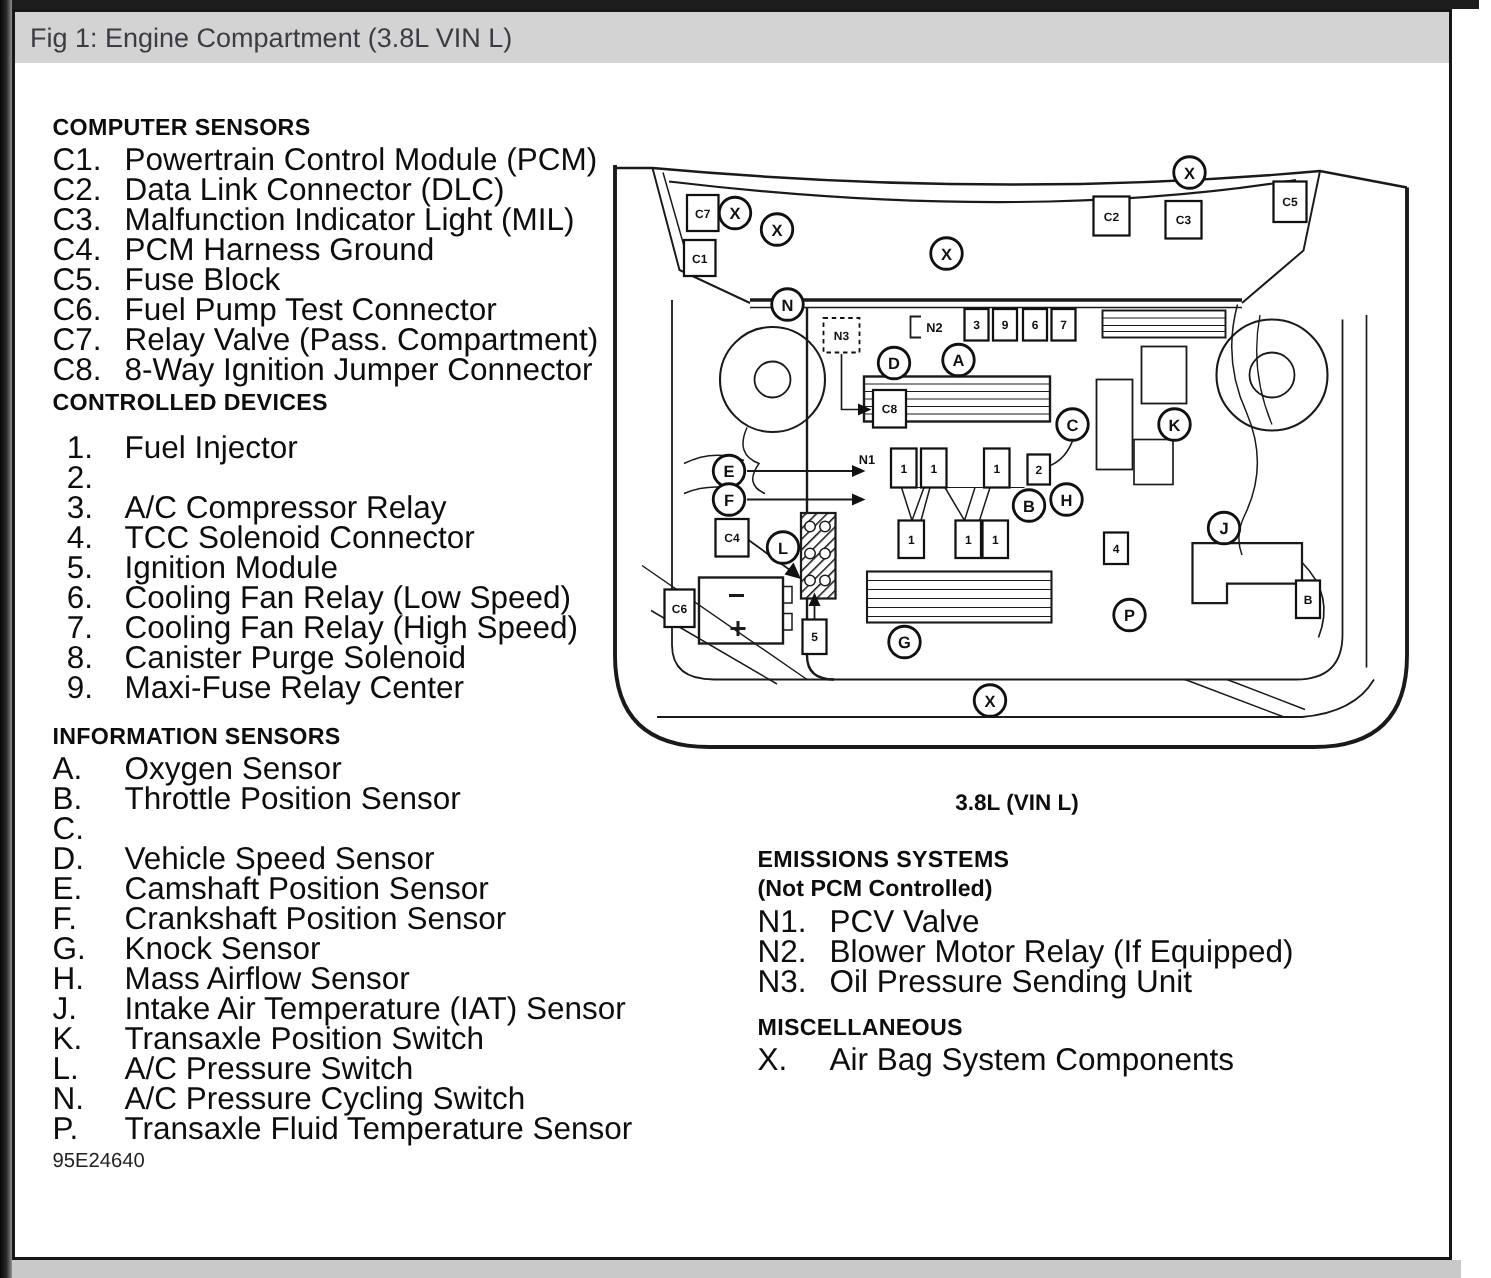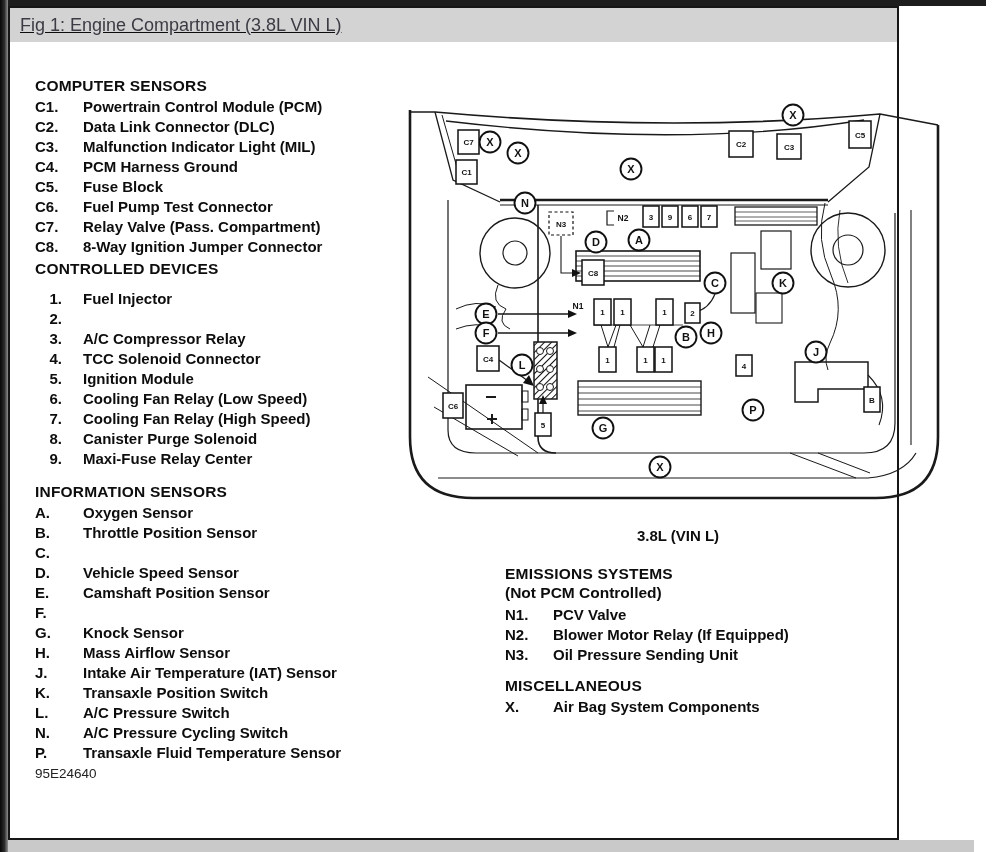--- a/index.html
+++ b/index.html
@@ -2,28 +2,28 @@
 <html><head>
 <meta charset="utf-8">
 <style>
   html,body{margin:0;padding:0;background:#ffffff;}
   .page{position:relative;width:994px;height:852px;background:#fff;overflow:hidden;
         font-family:"Liberation Sans",sans-serif;color:#0d0d0d;}
   .strip-top{position:absolute;left:0;top:0;width:986px;height:6px;background:#1d1d1d;}
   .strip-left{position:absolute;left:0;top:0;width:8px;height:852px;
         background:linear-gradient(90deg,#060606 0%,#2b2b2b 55%,#8f8f8f 100%);}
   .strip-bottom{position:absolute;left:8px;top:840px;width:966px;height:12px;background:#c9c9c9;}
-  .window{position:absolute;left:8px;top:6px;width:891px;height:834px;box-sizing:border-box;
-        border:2px solid #161616;background:#fff;text-decoration:underline;}
+  .window{position:absolute;left:8px;top:6px;width:960px;height:834px;box-sizing:border-box;
+        border:2px solid #161616;background:#fff;}
   .titlebar{height:34px;background:#d3d3d3;display:flex;align-items:center;
         padding:0 10px;font-size:18px;color:#3b3b44;}
 
   .abs{position:absolute;white-space:nowrap;}
   .sec-heading{font-weight:bold;font-size:15.5px;letter-spacing:.2px;}
-  .list{font-size:15px;line-height:20px;font-weight:bold;}
+  .list{font-size:21px;line-height:20px;}
   .list .row{display:flex;}
   .list .lab{display:inline-block;width:48px;flex:0 0 48px;}
   .list.num .lab{width:27px;flex:0 0 27px;text-align:right;margin-right:21px;}
   .caption{font-weight:bold;font-size:15px;text-align:center;}
   .subhead{font-weight:bold;font-size:15.5px;}
   .doccode{font-size:13.5px;color:#222;}
 
   svg{display:block;}
   .art{stroke:#1a1a1a;fill:none;}
   .co-circle{fill:#fff;stroke:#111;stroke-width:1.9;}
@@ -138,20 +138,21 @@
       <div class="row">
       <span class="lab">D.</span>
       <span class="txt">Vehicle Speed Sensor</span>
     </div>
       <div class="row">
       <span class="lab">E.</span>
       <span class="txt">Camshaft Position Sensor</span>
     </div>
       <div class="row">
       <span class="lab">F.</span>
+      <span class="txt">Crankshaft Position Sensor</span>
     </div>
       <div class="row">
       <span class="lab">G.</span>
       <span class="txt">Knock Sensor</span>
     </div>
       <div class="row">
       <span class="lab">H.</span>
       <span class="txt">Mass Airflow Sensor</span>
     </div>
       <div class="row">

